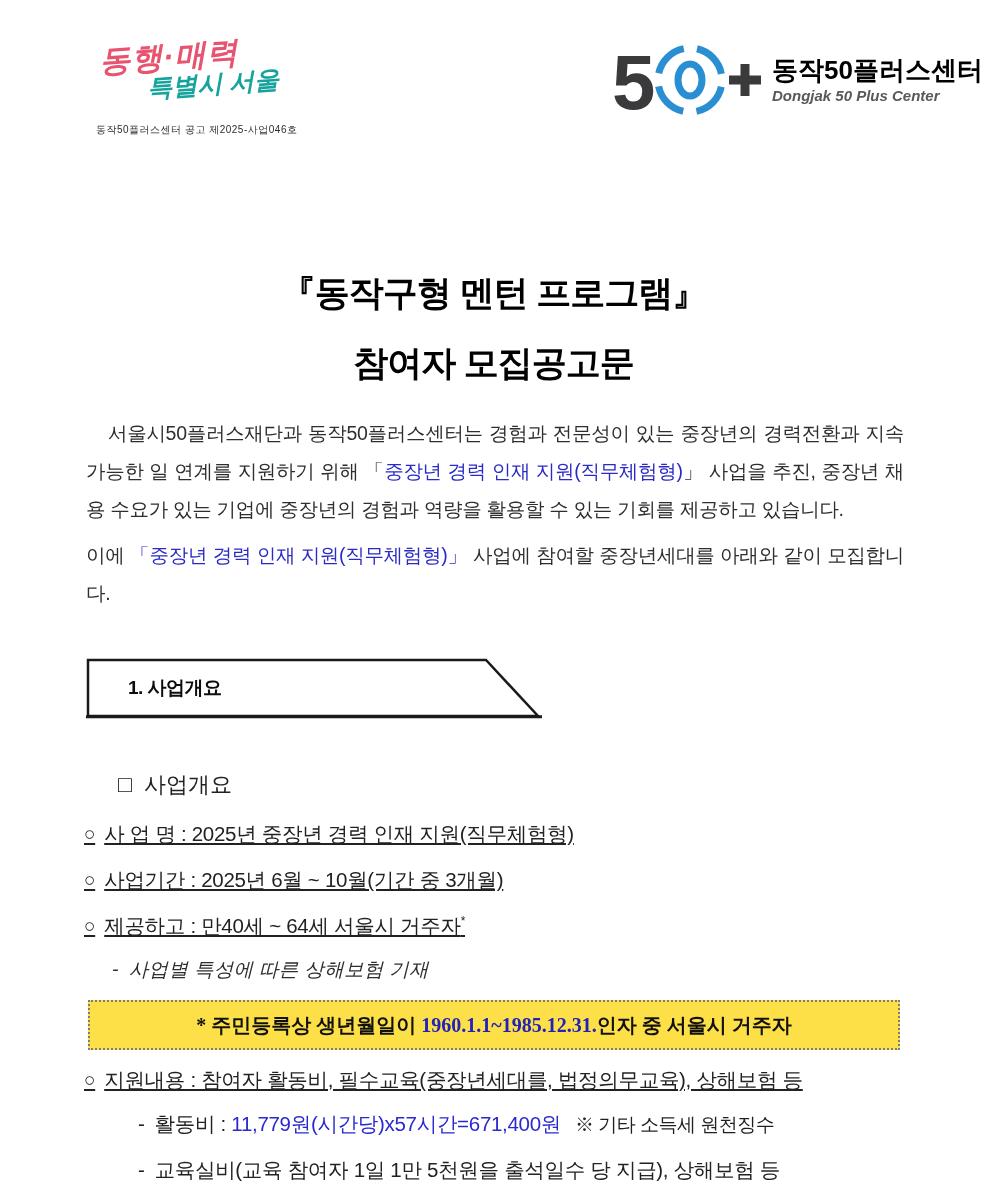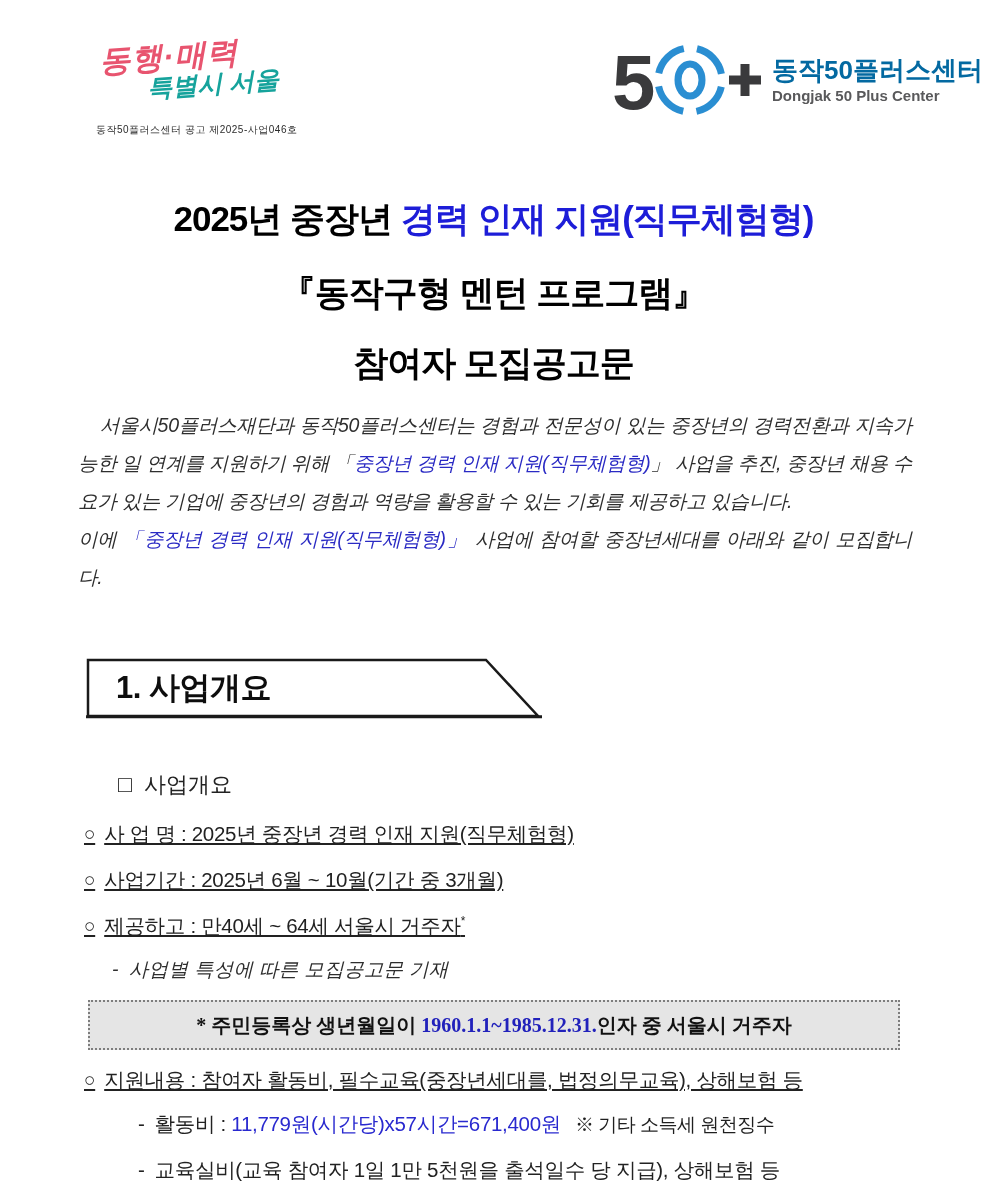--- a/index.html
+++ b/index.html
@@ -10,55 +10,55 @@
 
   
   .seoul-logo { position:absolute; left:100px; top:40px; transform:rotate(-4deg); font-weight:bold; line-height:1.0; }
   .seoul-line1 { color:#e8546f; font-size:31px; letter-spacing:1px; font-style:italic; }
   .seoul-line2 { color:#16a39c; font-size:25px; margin-left:46px; margin-top:2px; font-style:italic; }
   .doc-no { position:absolute; left:96px; top:123px; font-size:10px; color:#2b2b2b; letter-spacing:0.5px; }
 
   .logo50 { position:absolute; left:612px; top:34px; display:flex; align-items:center; }
   .logo50 svg { display:block; }
   .center-names { margin-left:10px; }
-  .center-kr { font-size:26px; font-weight:bold; color:#0369a1; line-height:1.1; }
-  .center-en { font-size:15px; font-weight:bold; color:#59595b; margin-top:3px; }
+  .center-kr { font-size:26px; font-weight:bold; color:#000000; line-height:1.1; }
+  .center-en { font-size:15px; font-weight:bold; color:#59595b; margin-top:3px;font-style:italic; }
 
   
   .title-line { position:absolute; left:0; width:100%; text-align:center; font-weight:800; color:#000; font-size:35px; letter-spacing:-1px; white-space:nowrap; }
   .t1 { top:196px; }
   .t2 { top:270px; }
   .t3 { top:340px; }
   .title-blue { color:#1d1dd8; }
 
   
   .intro { position:absolute; left:78px; top:406px; width:834px; font-size:19.5px; line-height:38px; text-align:justify; color:#2e2e2e; letter-spacing:-0.3px; }
-  .intro p { margin:0;font-style:italic; }
+  .intro p { margin:8px; }
   .intro .indent { text-indent:22px; }
   .body-blue { color:#2a2ac4; }
 
   
   .sec-box { position:absolute; left:86px; top:658px; width:460px; height:62px; }
   .sec-box svg { position:absolute; left:0; top:0; }
-  .sec-title { position:absolute; left:30px; top:0; height:60px; display:flex; align-items:center; font-size:31px; font-weight:800; color:#0d0d0d; letter-spacing:-0.5px; }
+  .sec-title { position:absolute; left:42px; top:0; height:60px; display:flex; align-items:center; font-size:19px; font-weight:800; color:#0d0d0d; letter-spacing:-0.5px; }
 
   
   .subhead { position:absolute; left:88px; top:770px; font-size:22px; color:#222;padding-left:30px; }
   .subhead .sq { margin-right:12px; font-size:23px; }
   .row { position:absolute; left:84px; font-size:20.5px; color:#222; letter-spacing:-0.3px; white-space:nowrap;text-decoration:underline; }
   .row .bul { margin-right:9px; font-size:19px; position:relative; top:-1px; }
   .r1 { top:820px; } .r2 { top:866px; } .r3 { top:912px; }
   .row sup { font-size:12px; }
   .italic-note { position:absolute; left:112px; top:956px; font-size:19.5px; font-style:italic; color:#2e2e2e; letter-spacing:0.3px; }
   .italic-note .dash { margin-right:10px; }
 
   
   .note-box {
     position:absolute; left:88px; top:1000px; width:812px; height:50px; box-sizing:border-box;
-    background:#e5e5e5; border:2px dotted #7d7d7d;
+    background:#fde047; border:2px dotted #7d7d7d;
     display:flex; align-items:center; justify-content:center;
     font-family:"Liberation Serif", serif; font-weight:bold; font-size:20px; color:#111; white-space:pre;
   }
   .note-box .nblue { color:#2121bb; }
 
   
   .r4 { top:1066px; }
   .sub-row { position:absolute; left:138px; font-size:20.5px; color:#222; letter-spacing:-0.3px; white-space:nowrap; }
   .s1 { top:1110px; } .s2 { top:1156px; }
   .sub-row .dash { margin-right:10px; }
@@ -84,21 +84,20 @@
       <ellipse cx="78" cy="46" rx="12" ry="16" fill="none" stroke="#2a8ed2" stroke-width="7"></ellipse>
       <rect x="117" y="41.5" width="32" height="9" fill="#3a3a3c"></rect>
       <rect x="128.5" y="30" width="9" height="32" fill="#3a3a3c"></rect>
     </svg>
     <div class="center-names">
       <div class="center-kr">동작50플러스센터</div>
       <div class="center-en">Dongjak 50 Plus Center</div>
     </div>
   </div>
 
-  <div class="title-line t1"><span>2025년 중장년 </span><span class="title-blue">경력 인재 지원(직무체험형)</span></div>
   <div class="title-line t2">『동작구형 멘턴 프로그램』</div>
   <div class="title-line t3">참여자 모집공고문</div>
 
   <div class="intro">
     <p class="indent"><span>서울시50플러스재단과 동작50플러스센터는 경험과 전문성이 있는 중장년의 경력전환과 지속가능한 일 연계를 지원하기 위해 </span><span>「</span><span class="body-blue">중장년 경력 인재 지원(직무체험형)</span><span>」</span><span>  사업을 추진, 중장년 채용 수요가 있는 기업에 중장년의 경험과 역량을 활용할 수 있는 기회를 제공하고 있습니다.</span></p>
     <p><span>이에 </span><span class="body-blue">「중장년 경력 인재 지원(직무체험형)」</span><span> 사업에 참여할 중장년세대를 아래와 같이 모집합니다.</span></p>
   </div>
 
   <div class="sec-box">
     <svg width="460" height="62" viewBox="0 0 460 62">
@@ -107,21 +106,21 @@
     </svg>
     <div class="sec-title">1. 사업개요</div>
   </div>
 
   <div class="subhead"><span class="sq">□</span><span>사업개요</span></div>
 
   <div class="row r1"><span class="bul">○</span><span>사 업 명 : 2025년 중장년 경력 인재 지원(직무체험형)</span></div>
   <div class="row r2"><span class="bul">○</span><span>사업기간 : 2025년 6월 ~ 10월(기간 중 3개월)</span></div>
   <div class="row r3"><span class="bul">○</span><span>제공하고 : 만40세 ~ 64세 서울시 거주자</span><sup>*</sup></div>
 
-  <div class="italic-note"><span class="dash">-</span><span>사업별 특성에 따른 모집공고문 기재</span></div>
+  <div class="italic-note"><span class="dash">-</span><span>사업별 특성에 따른 상해보험 기재</span></div>
 
   <div class="note-box"><span>* 주민등록상 생년월일이 </span><span class="nblue">1960.1.1~1985.12.31.</span><span>인자 중 서울시 거주자</span></div>
 
   <div class="row r4"><span class="bul">○</span><span>지원내용 : 참여자 활동비, 필수교육(중장년세대를, 법정의무교육), 상해보험 등</span></div>
 
   <div class="sub-row s1"><span class="dash">-</span><span>활동비 : </span><span class="allow-blue">11,779원(시간당)x57시간=671,400원</span><span class="allow-note">※ 기타 소득세 원천징수</span></div>
 
   <div class="sub-row s2"><span class="dash">-</span><span>교육실비(교육 참여자 1일 1만 5천원을 출석일수 당 지급), 상해보험 등</span></div>
 
 </div>

